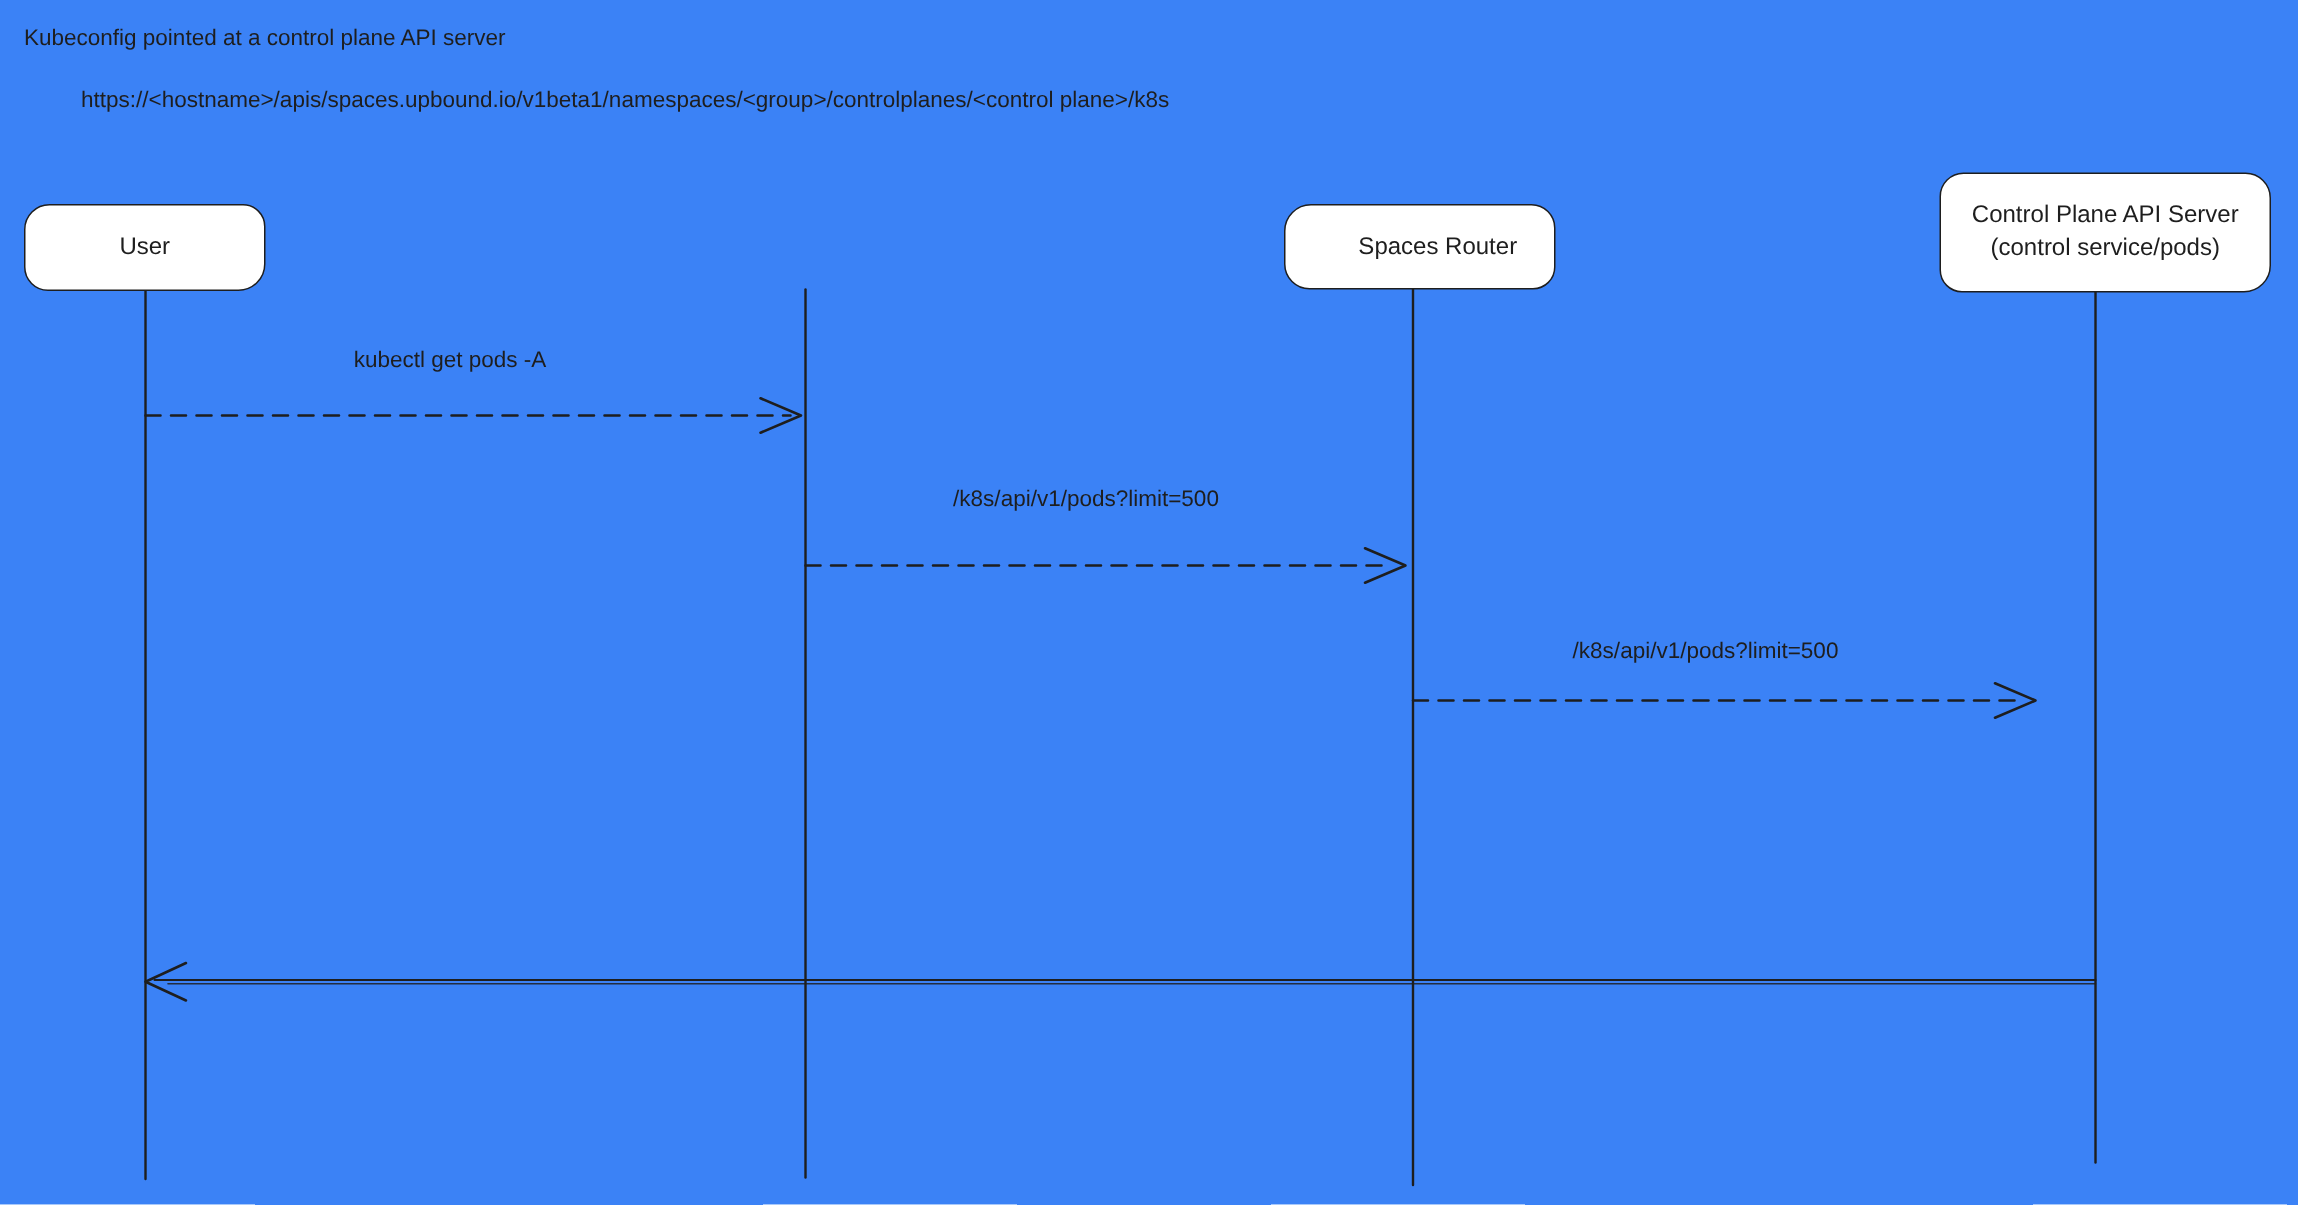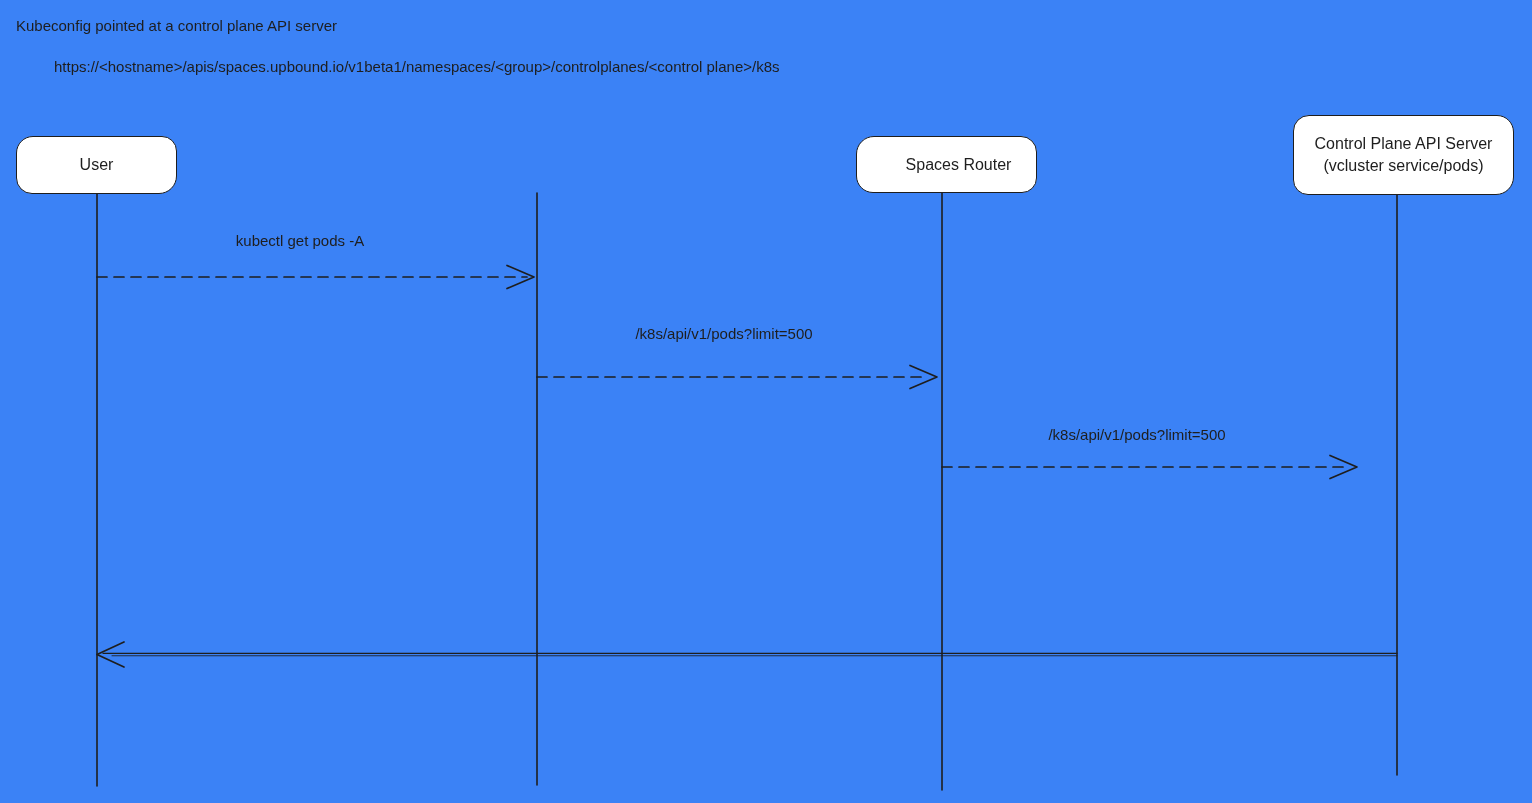--- a/index.html
+++ b/index.html
@@ -117,20 +117,20 @@
     <span>User</span>
   </div>
 
 
   <div class="actor-box actor-spaces">
     <span>Spaces Router</span>
   </div>
 
   <div class="actor-box actor-cp">
     <span>Control Plane API Server</span>
-    <span>(vcluster service/pods)</span>
+    <span>(control service/pods)</span>
   </div>
 
   <div class="msg-label msg-1">kubectl get pods -A</div>
   <div class="msg-label msg-2">/k8s/api/v1/pods?limit=500</div>
   <div class="msg-label msg-3">/k8s/api/v1/pods?limit=500</div>
 
 </div>
 
 </body></html>

